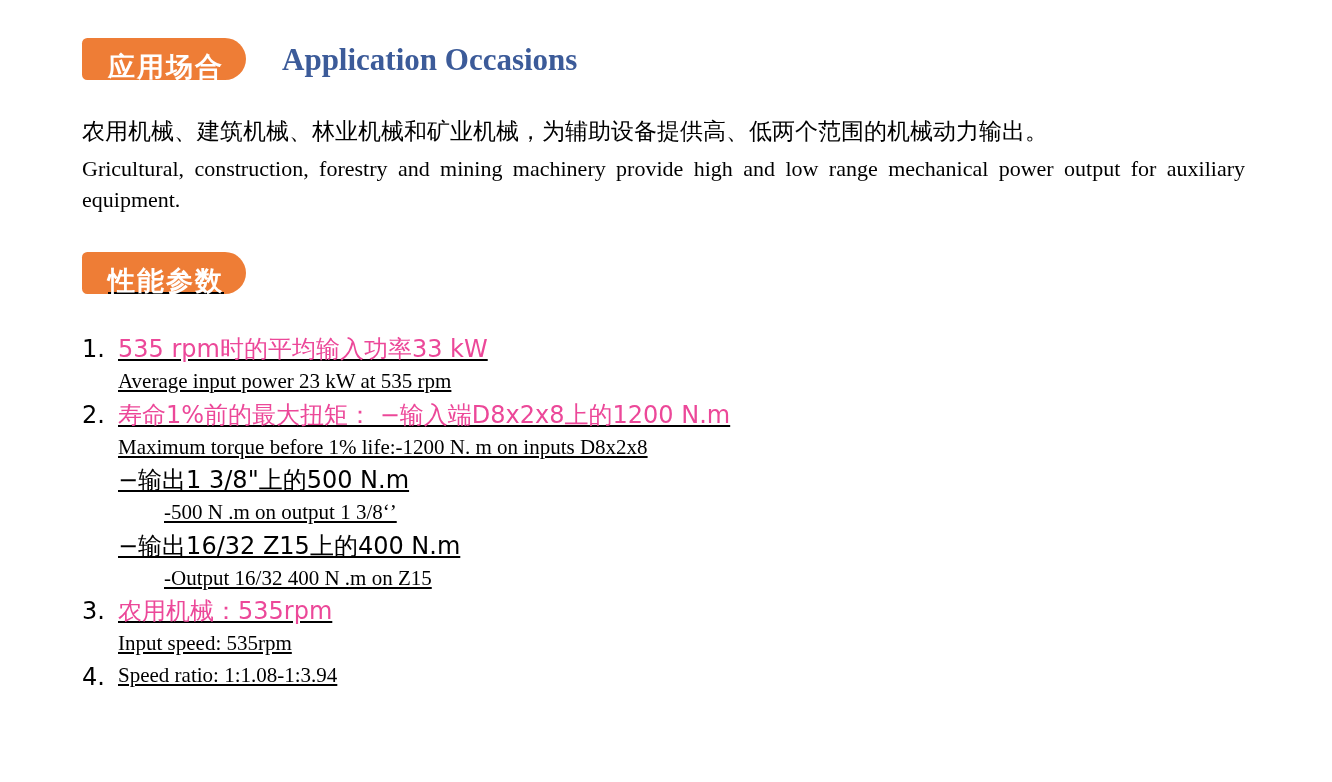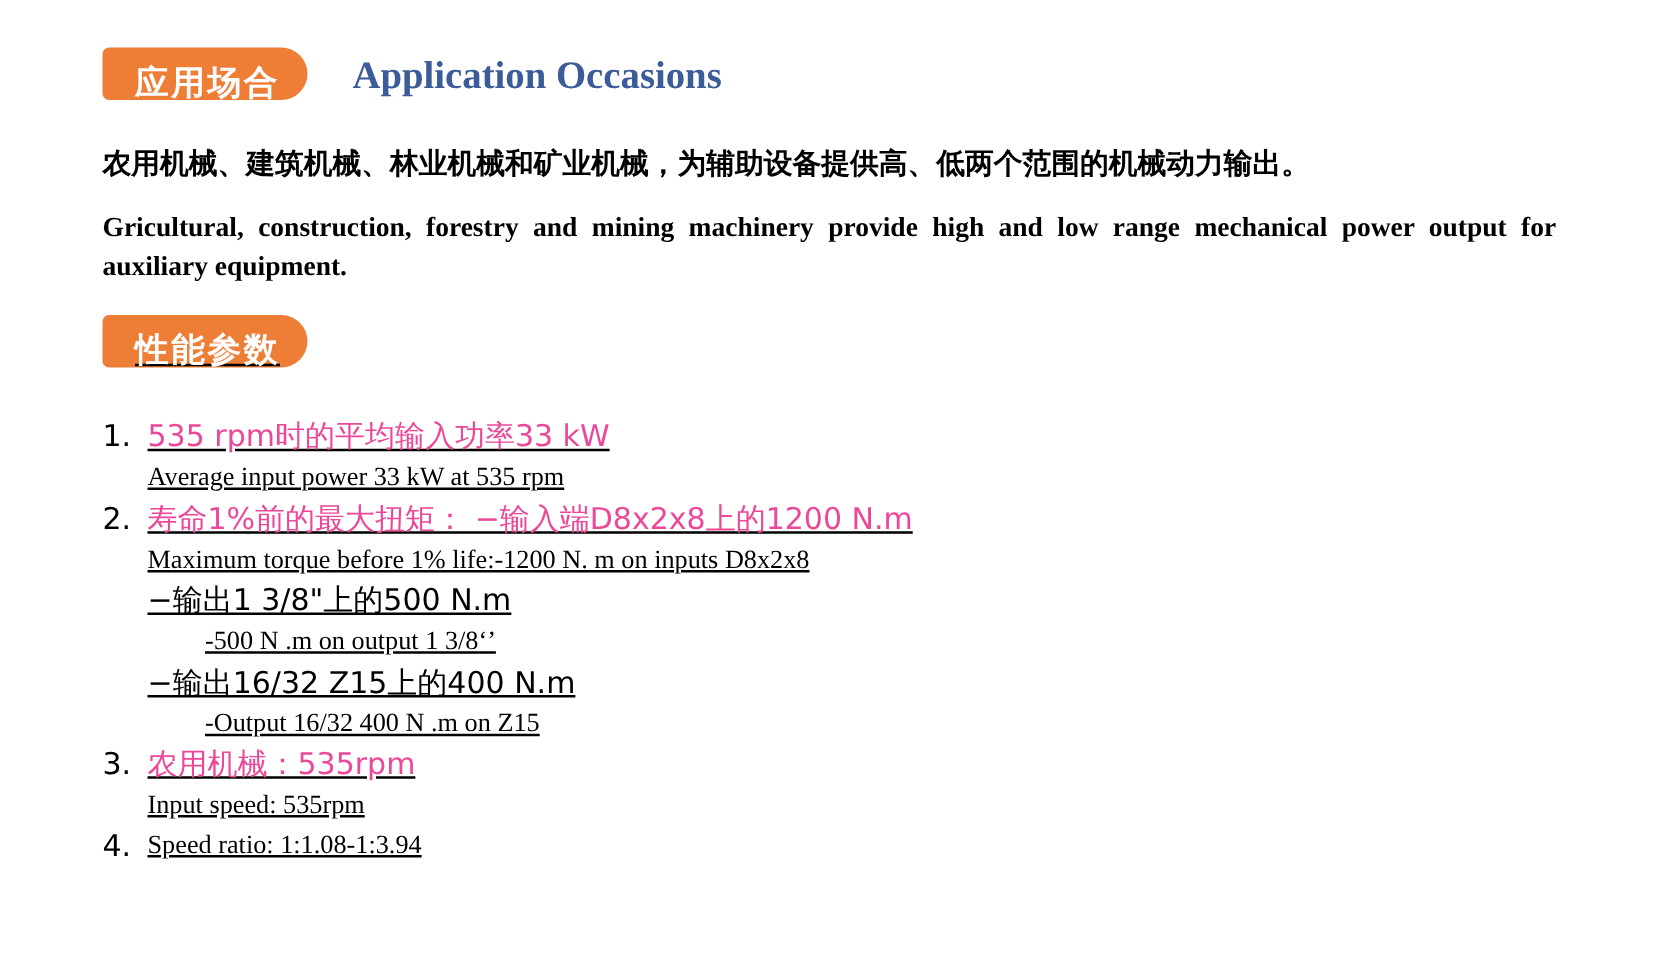--- a/index.html
+++ b/index.html
@@ -73,24 +73,23 @@
 
   #application-block {
     position: absolute;
     left: 82px;
     top: 38px;
     width: 1170px;
   }
   #application-text {
     margin-top: 36px;
     width: 1163px;
-    font-weight: bold;
   }
   #application-text .en-line {
-    margin-top: 19px;
+    margin-top: 6px;
   }
 
   #performance-block {
     position: absolute;
     left: 82px;
     top: 252px;
     width: 1170px;
     text-decoration: underline;
   }
   #performance-list {
@@ -162,21 +161,21 @@
 
     <div class="section-header">
       <span class="badge">性能参数</span>
     </div>
 
     <div id="performance-list">
 
       <div class="param-item">
         <span class="param-num">1.</span>
         <div class="param-cn">535 rpm时的平均输入功率33 kW</div>
-        <div class="param-en">Average input power 33 kW at 535 rpm</div>
+        <div class="param-en">Average input power 23 kW at 535 rpm</div>
       </div>
 
       <div class="param-item">
         <span class="param-num">2.</span>
         <div class="param-cn">寿命1%前的最大扭矩： −输入端D8x2x8上的1200 N.m</div>
         <div class="param-en">Maximum torque before 1% life:-1200 N. m on inputs D8x2x8</div>
         <div class="sub-cn">−输出1 3/8"上的500 N.m</div>
         <div class="sub-en">-500 N .m on output 1 3/8‘’</div>
         <div class="sub-cn">−输出16/32 Z15上的400 N.m</div>
         <div class="sub-en">-Output 16/32 400 N .m on Z15</div>

